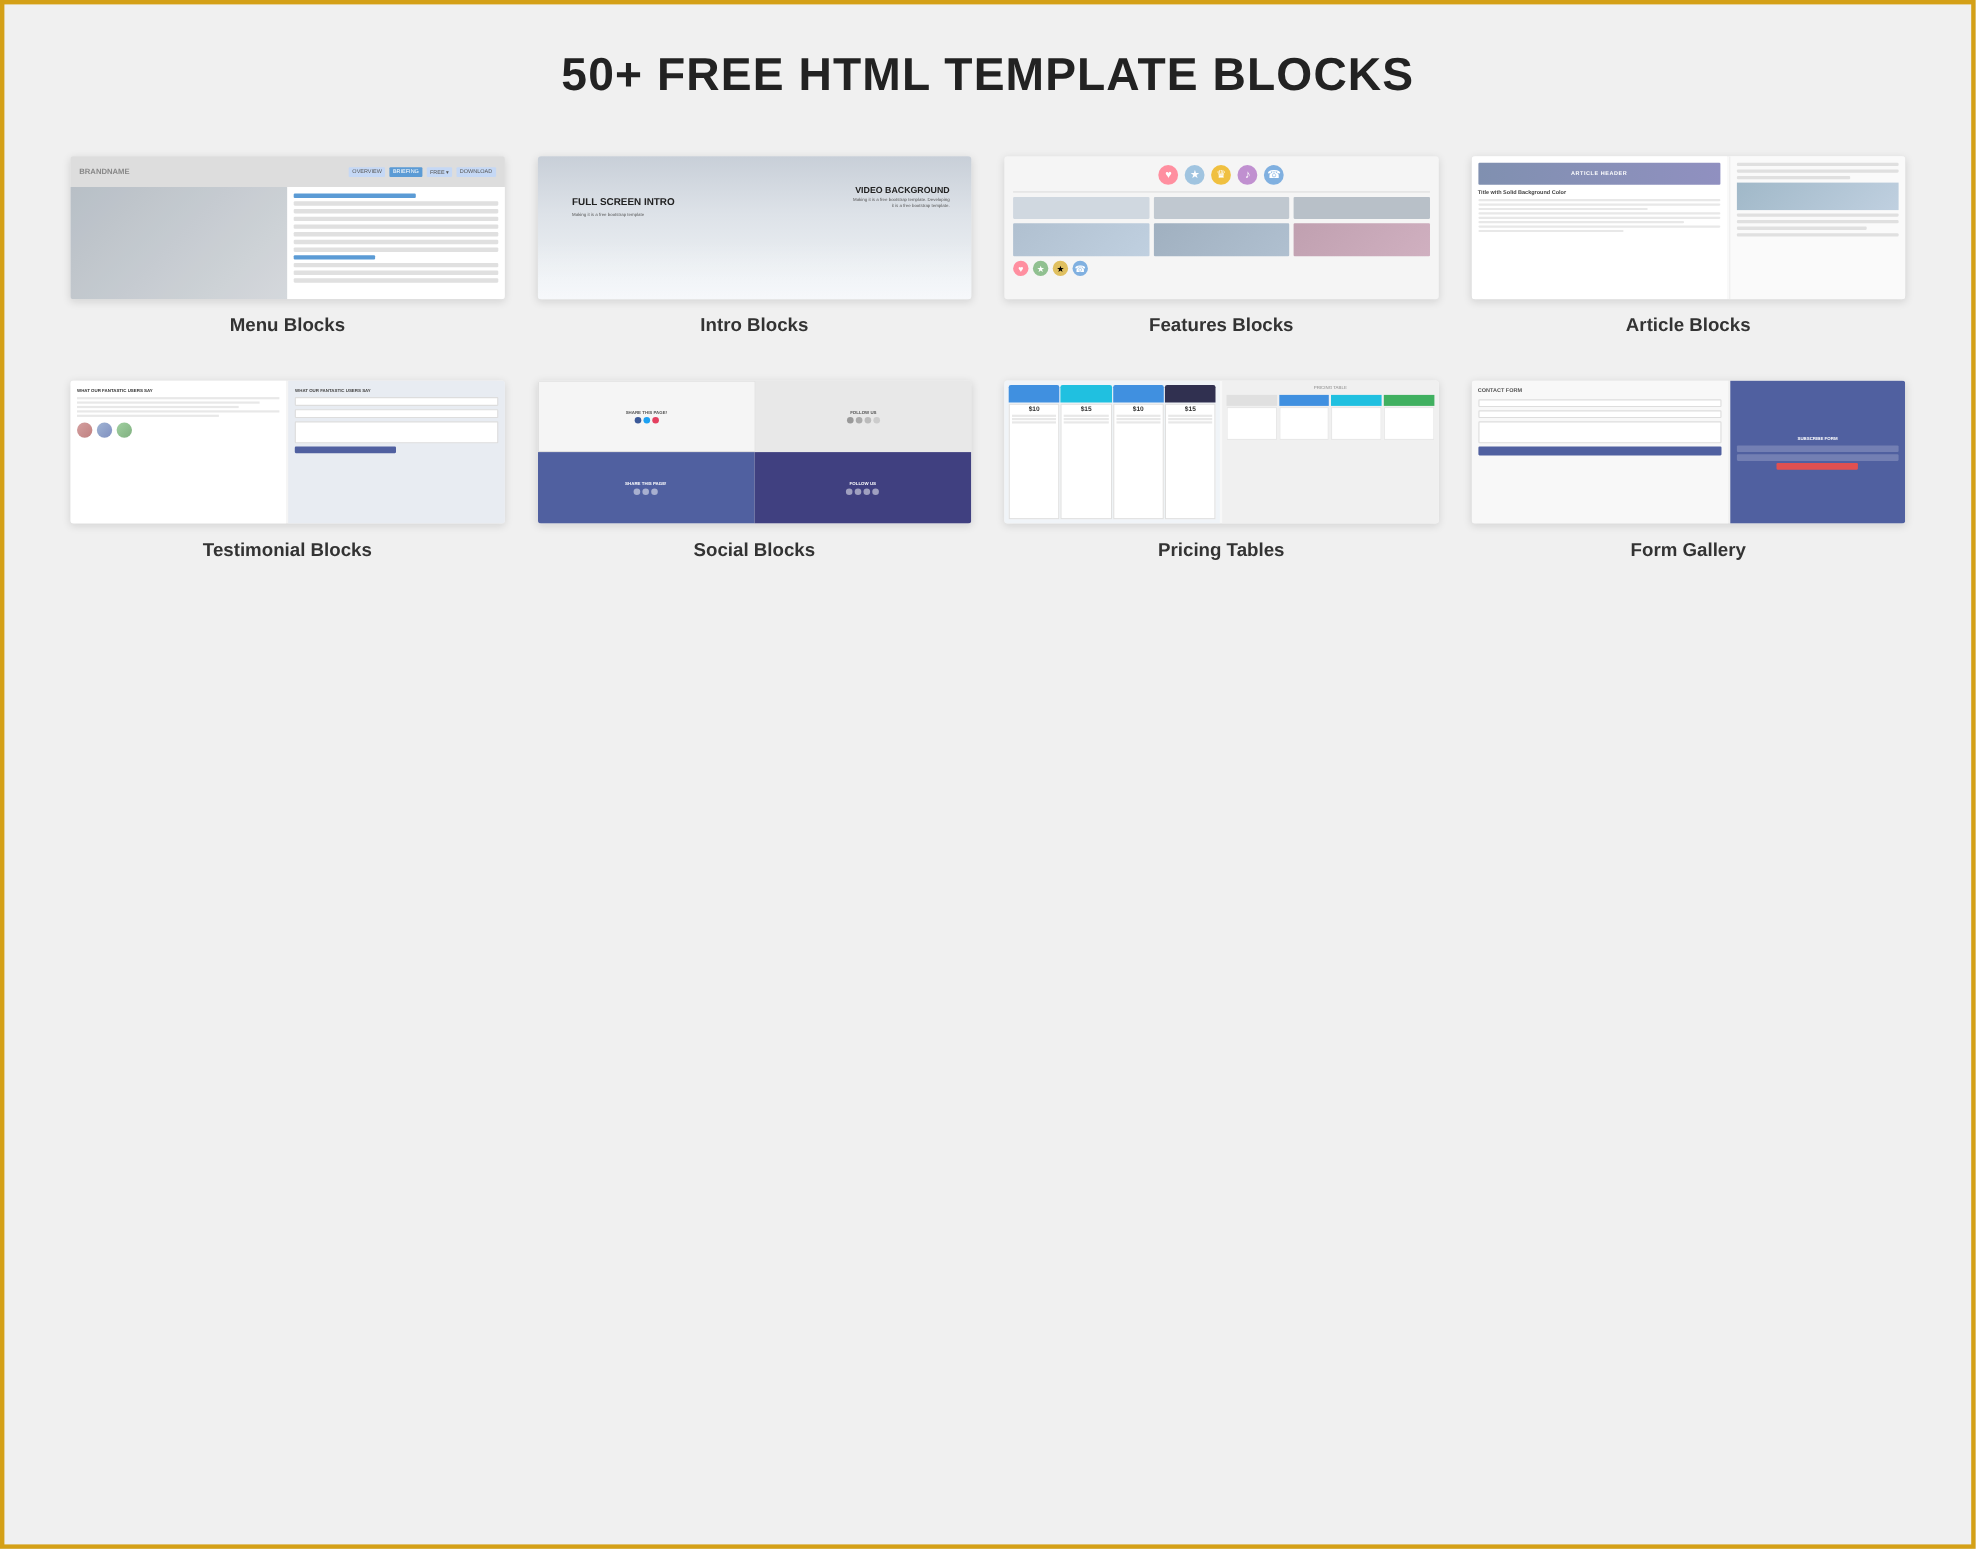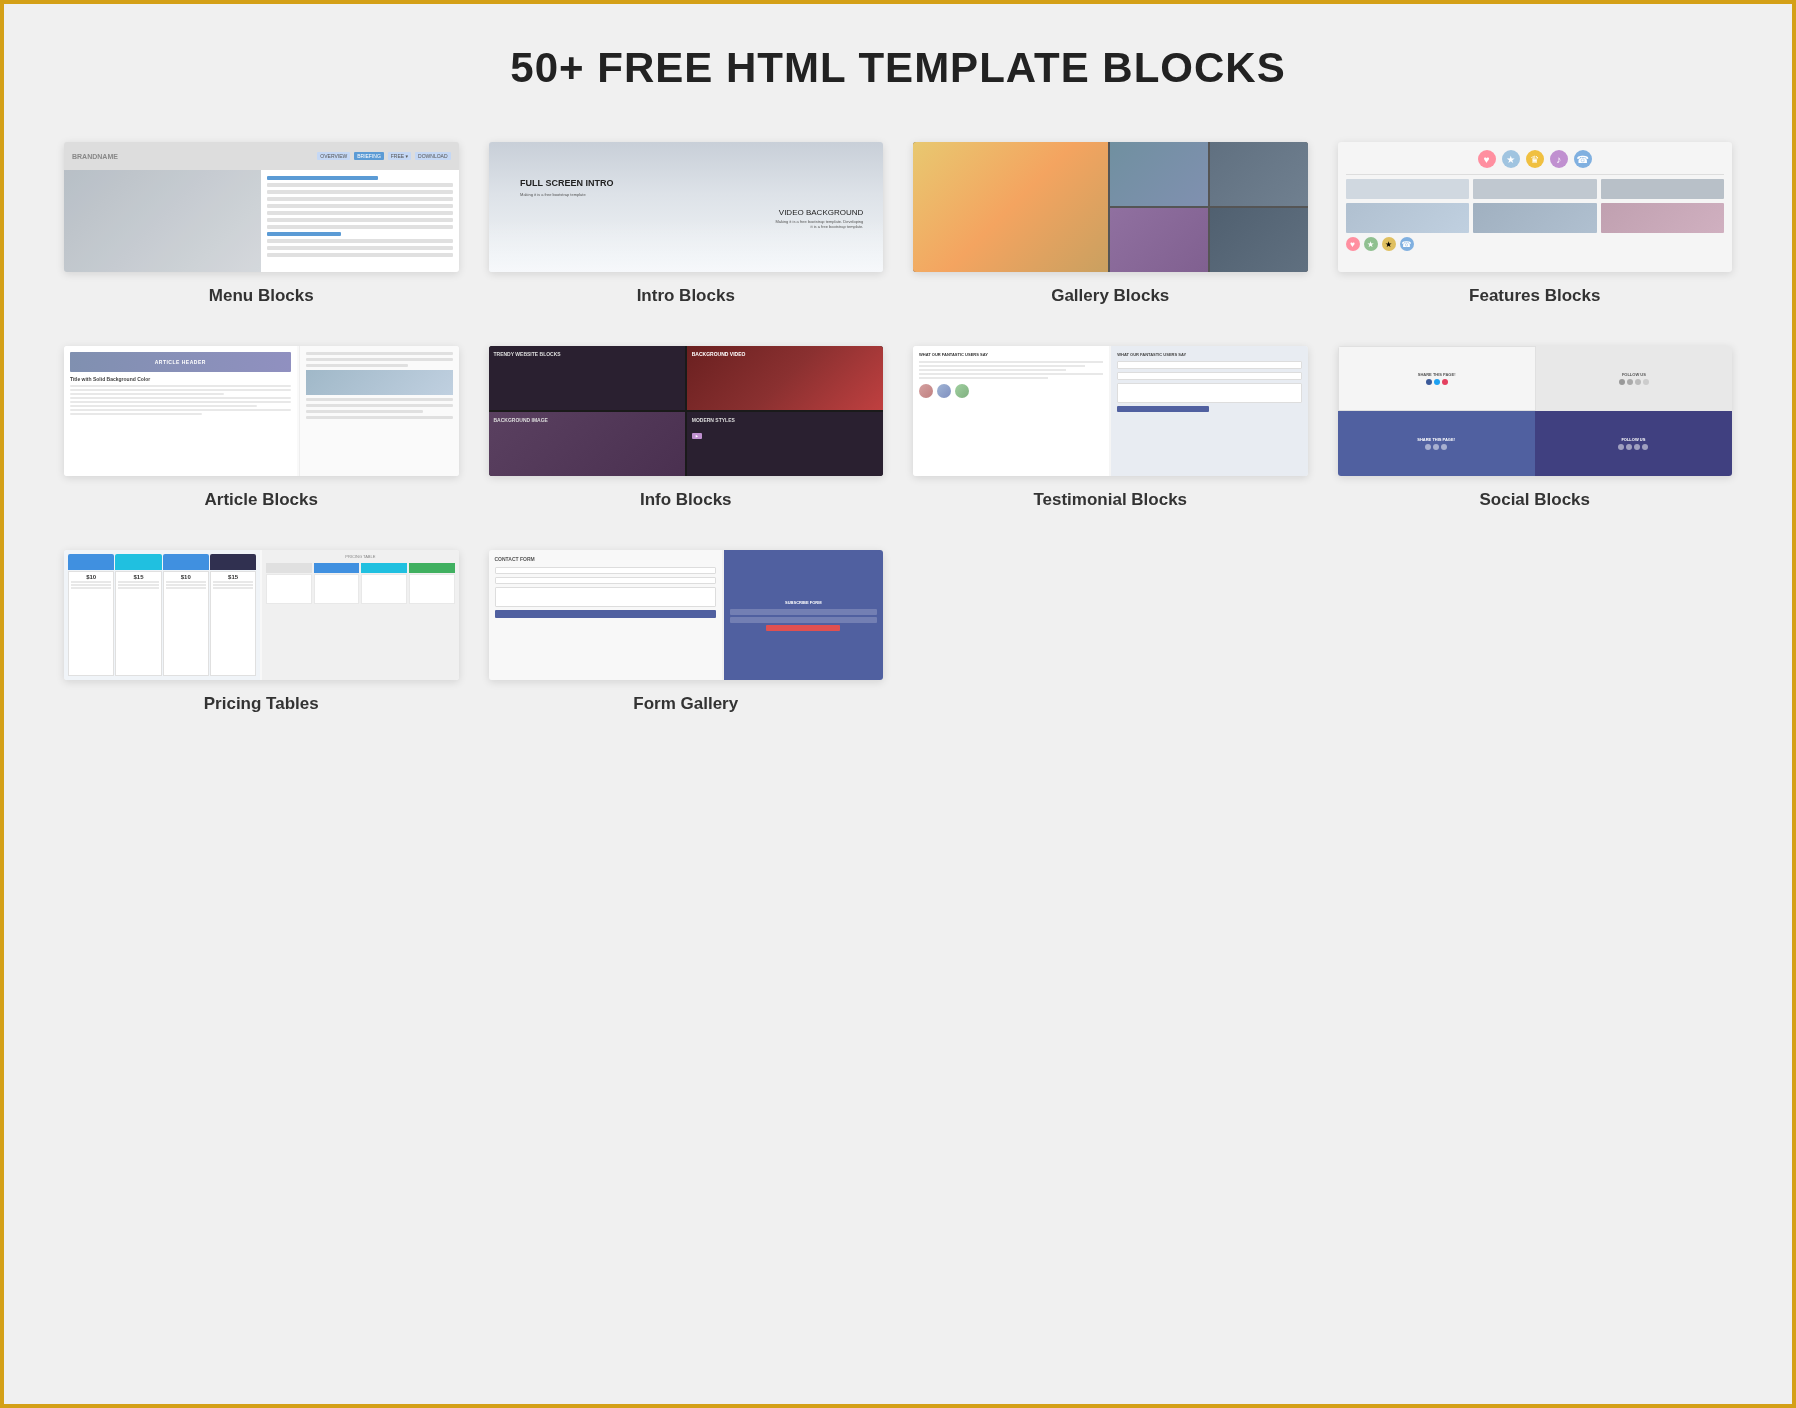--- a/index.html
+++ b/index.html
@@ -142,24 +142,23 @@
       margin-top: 3px;
     }
     .thumb-intro .intro-right {
       position: absolute;
       right: 5%;
       top: 20%;
       text-align: right;
     }
     .thumb-intro .intro-right-title {
       font-size: 8px;
-      font-weight: 400;
+      font-weight: 700;
       color: #222;
       text-transform: uppercase;
-      margin-top: 40px;
     }
     .thumb-intro .intro-right-sub {
       font-size: 4px;
       color: #555;
       margin-top: 2px;
       max-width: 90px;
       line-height: 1.3;
     }
 
     
@@ -738,30 +737,20 @@
       </div>
       <div class="intro-right">
         <div class="intro-right-title">VIDEO BACKGROUND</div>
         <div class="intro-right-sub">Making it is a free bootstrap template. Developing it is a free bootstrap template.</div>
       </div>
     </div>
     <span class="block-label">Intro Blocks</span>
   </div>
 
 
-  <div class="block-item">
-    <div class="thumbnail thumb-gallery">
-      <div class="gal-main"></div>
-      <div class="gal-1"></div>
-      <div class="gal-2"></div>
-      <div class="gal-3"></div>
-      <div class="gal-4"></div>
-    </div>
-    <span class="block-label">Gallery Blocks</span>
-  </div>
 
   <div class="block-item">
     <div class="thumbnail thumb-features">
       <div class="feat-icons">
         <div class="feat-icon heart">♥</div>
         <div class="feat-icon star">★</div>
         <div class="feat-icon crown">♛</div>
         <div class="feat-icon music">♪</div>
         <div class="feat-icon head">☎</div>
       </div>
@@ -810,42 +799,20 @@
         <div style="height:25px;background:linear-gradient(135deg,#a0b8c8,#c0d0e0);margin:3px 0;"></div>
         <div class="art-side-line"></div>
         <div class="art-side-line"></div>
         <div class="art-side-line" style="width:80%"></div>
         <div class="art-side-line"></div>
       </div>
     </div>
     <span class="block-label">Article Blocks</span>
   </div>
 
-  <div class="block-item">
-    <div class="thumbnail thumb-info">
-      <div class="info-top">
-        <div class="info-tl">
-          <div class="info-tl-title">TRENDY WEBSITE BLOCKS</div>
-        </div>
-        <div class="info-tr">
-          <div class="info-tr-title">BACKGROUND VIDEO</div>
-        </div>
-      </div>
-      <div class="info-bottom">
-        <div class="info-bl">
-          <div class="info-bl-title">BACKGROUND IMAGE</div>
-        </div>
-        <div class="info-br">
-          <div class="info-br-title">MODERN STYLES</div>
-          <div class="info-btn">▶</div>
-        </div>
-      </div>
-    </div>
-    <span class="block-label">Info Blocks</span>
-  </div>
 
   <div class="block-item">
     <div class="thumbnail thumb-testimonial">
       <div class="test-left">
         <div class="test-title">WHAT OUR FANTASTIC USERS SAY</div>
         <div class="test-line"></div>
         <div class="test-line" style="width:90%"></div>
         <div class="test-line" style="width:80%"></div>
         <div class="test-line"></div>
         <div class="test-line" style="width:70%"></div>

